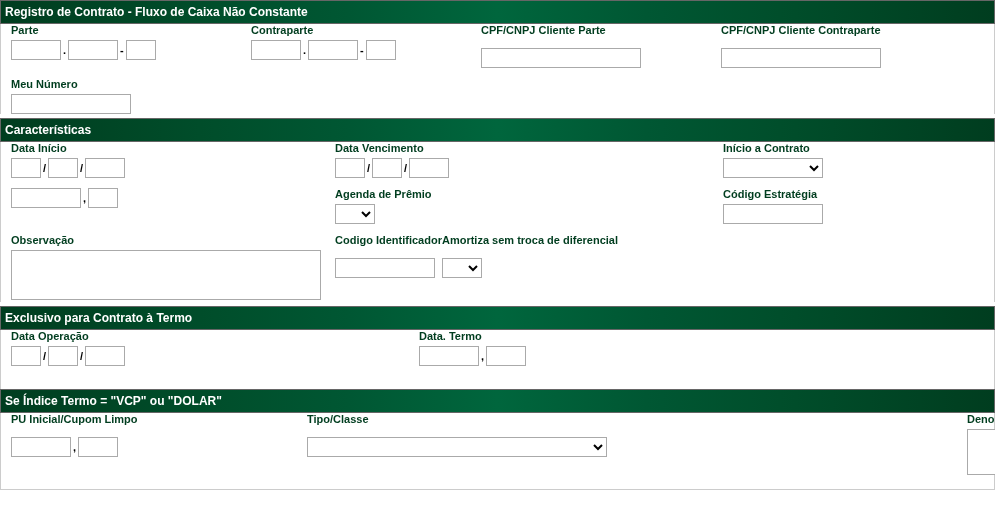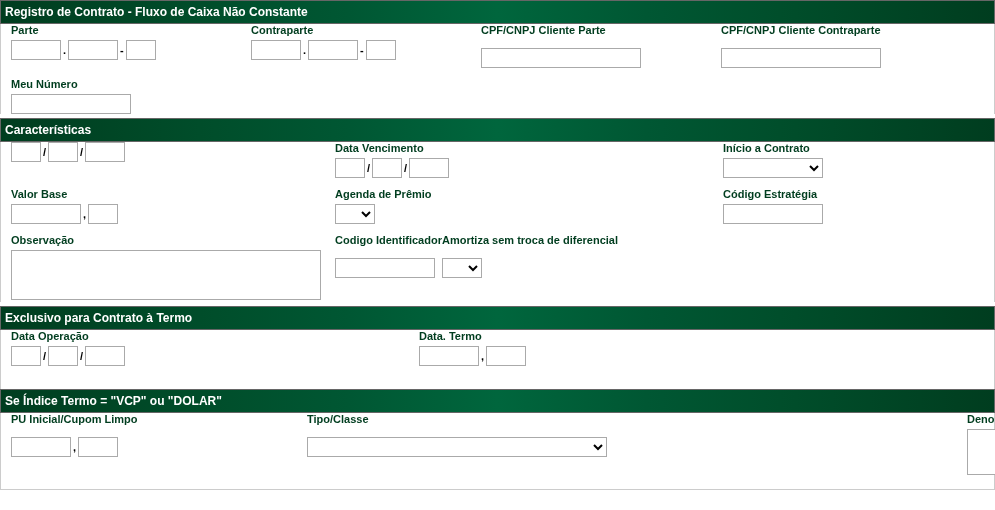--- a/index.html
+++ b/index.html
@@ -133,20 +133,21 @@
     </div>
   </div>
 </div>
 
 <div class="section-header">
   <span>Características</span>
 </div>
 <div class="section-body">
   <div class="row">
     <div class="col" style="width:324px;">
+      <span class="label">Data Início</span>
       <div class="field-group">
         <input type="text" class="w30" value="" style="">
         <span class="sep">/</span>
         <input type="text" class="w30" value="" style="">
         <span class="sep">/</span>
         <input type="text" class="w40" value="" style="">
       </div>
     </div>
     <div class="col" style="width:388px;">
       <span class="label">Data Vencimento</span>
@@ -160,21 +161,20 @@
     </div>
     <div class="col">
       <span class="label">Início a Contrato</span>
       <select class="w100">
         <option></option>
       </select>
     </div>
   </div>
   <div class="row">
     <div class="col" style="width:324px;">
-      <span class="label">Valor Base</span>
       <div class="field-group">
         <input type="text" class="w70" value="" style="">
         <span class="sep">,</span>
         <input type="text" class="w30" value="" style="">
       </div>
     </div>
     <div class="col" style="width:388px;">
       <span class="label">Agenda de Prêmio</span>
       <select class="w40">
         <option></option>

